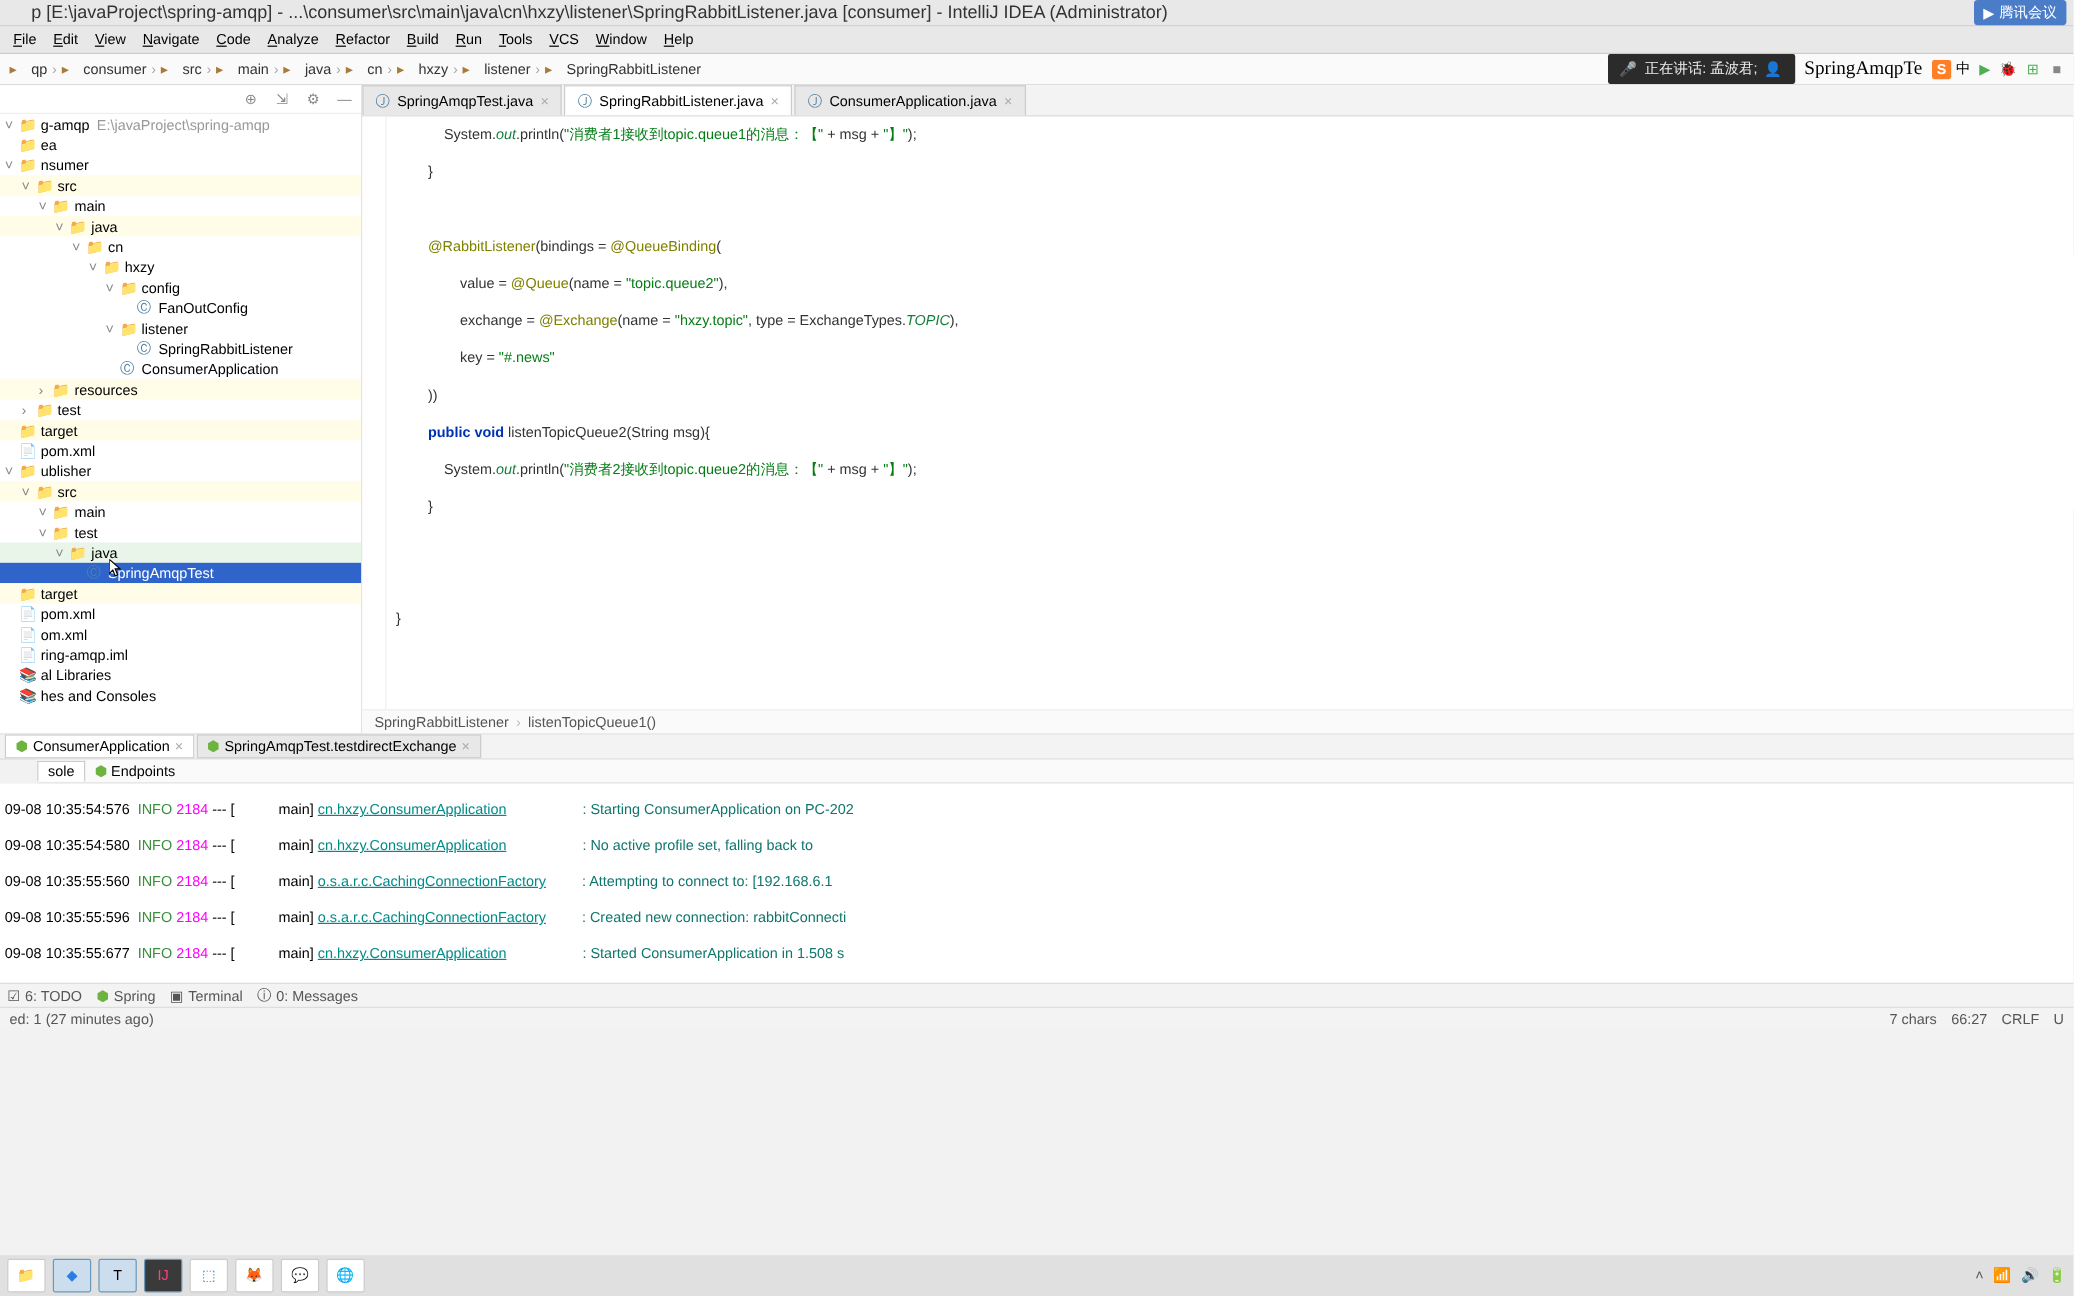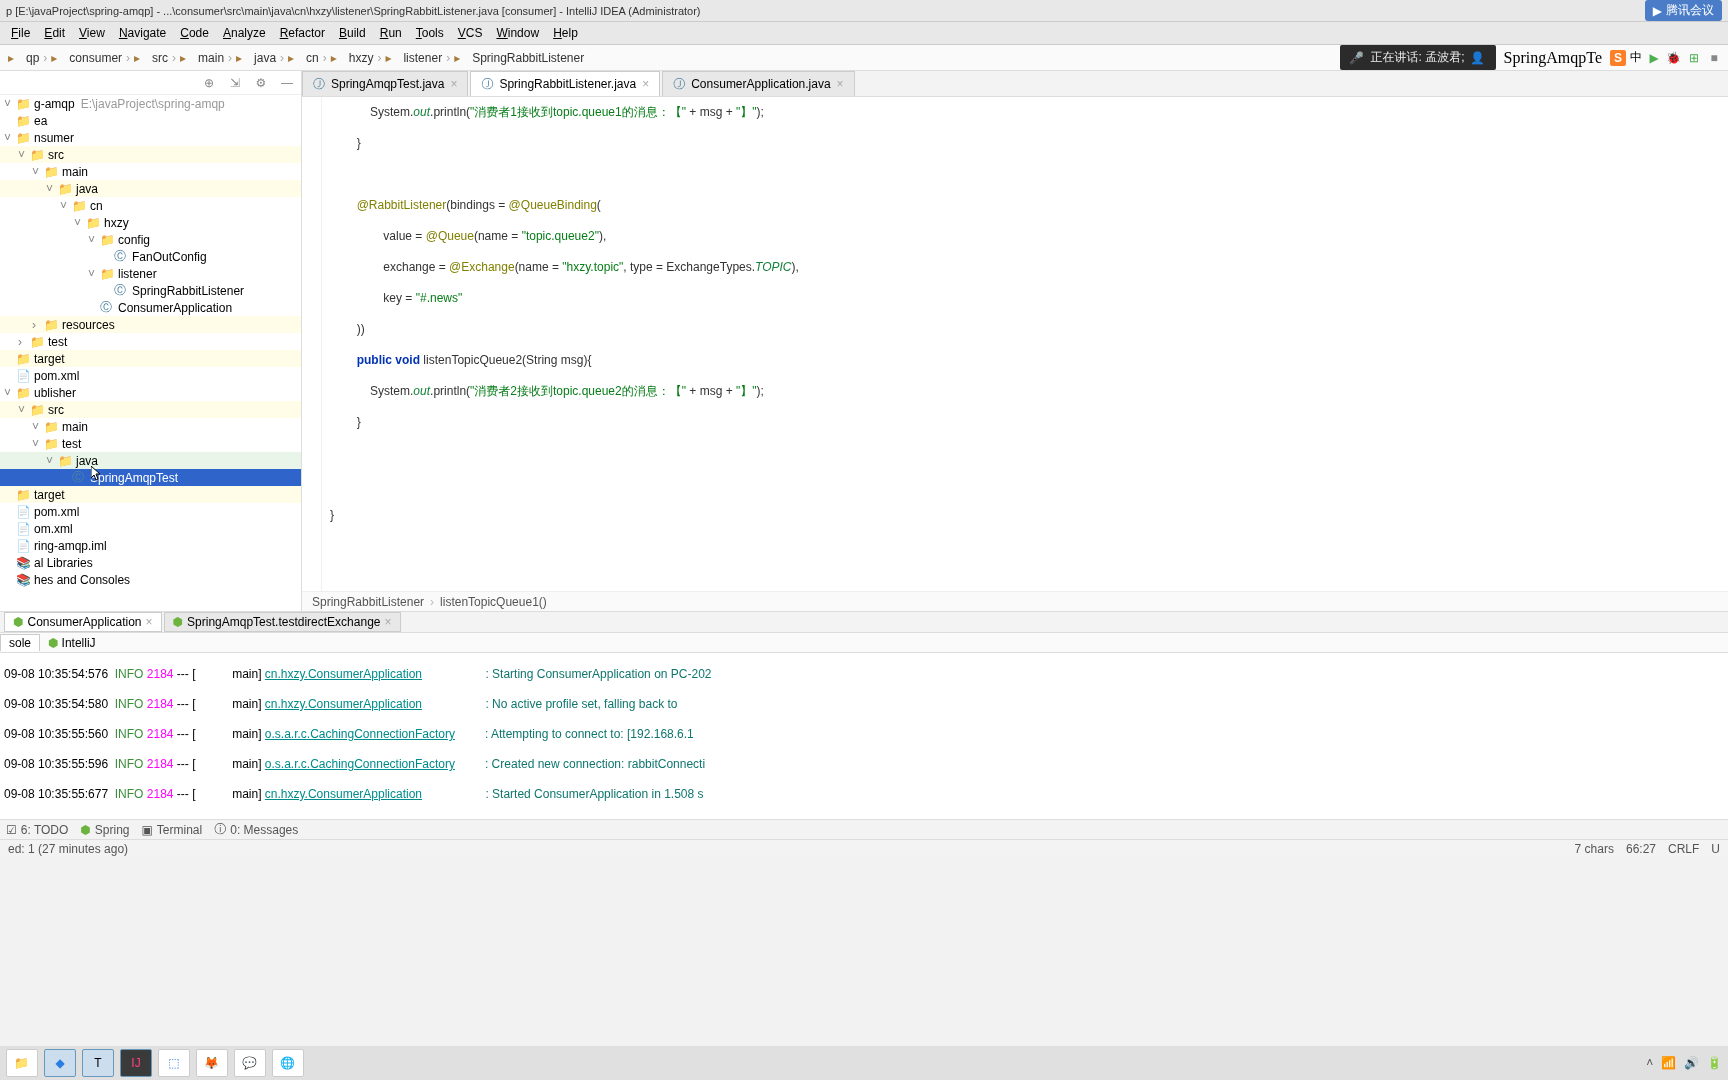--- a/index.html
+++ b/index.html
@@ -1,20 +1,20 @@
 <!DOCTYPE html>
 <html><head>
 <meta charset="utf-8">
 <style>
 * { margin: 0; padding: 0; box-sizing: border-box; font-family: "Segoe UI", Tahoma, sans-serif; font-size: 12px; }
 body { background: #f2f2f2; width: 1728px; height: 1080px; overflow: hidden; position: relative; }
 
 
 .title-bar { height: 22px; background: #e8e8e8; display: flex; align-items: center; padding: 0 6px; border-bottom: 1px solid #ccc; }
-.title-text { font-size: 11px; color: #333; }
+.title-text { font-size: 15px; color: #333; margin-left: 20px; }
 .title-cloud { margin-left: auto; display: flex; gap: 4px; align-items: center; }
 .cloud-badge { background: #4a7cc7; color: #fff; padding: 2px 8px; border-radius: 3px; font-size: 11px; display: flex; align-items: center; gap: 4px; }
 
 
 .menu-bar { height: 23px; background: #e8e8e8; display: flex; align-items: center; padding: 0 4px; border-bottom: 1px solid #ccc; }
 .menu-item { padding: 2px 7px; cursor: pointer; font-size: 12px; }
 
 
 .nav-bar { height: 26px; background: #fafafa; display: flex; align-items: center; padding: 0 6px; border-bottom: 1px solid #ddd; }
 .crumb { display: flex; align-items: center; font-size: 12px; color: #333; padding: 0 2px; }
@@ -56,21 +56,21 @@
 .k-key { color: #0033b3; font-weight:bold;}
 .k-str { color: #067d17; }
 .k-field { color: #15803d; font-style: italic; }
 .breadcrumb-bottom { height: 20px; border-top: 1px solid #eee; display:flex; align-items:center; padding:0 10px; font-size:12px; color:#555; background:#fafafa;}
 .bcr-sep { color:#bbb; margin: 0 6px;}
 
 
 .run-tabs { height: 22px; background: #f3f3f3; border-top: 1px solid #ddd; border-bottom:1px solid #ddd; display:flex; align-items:center; padding: 0 4px; gap: 2px;}
 .run-tab { padding: 2px 8px; font-size:12px; background:#e8e8e8; border:1px solid #ccc; display:flex; align-items:center; gap:4px; cursor:pointer;}
 .run-tab.active { background:#fff; }
-.sub-tabs { height: 20px; display:flex; align-items:center; border-bottom:1px solid #ddd; background:#fafafa;}
+.sub-tabs { height: 20px; display:flex; align-items:center; border-bottom:1px solid #ddd; background:#fafafa;margin-left:31px;}
 .sub-tab { padding: 1px 8px; font-size:11px; cursor:pointer;}
 .sub-tab.active { background:#fff; border:1px solid #ccc; border-bottom:none;}
 
 
 .console { height: 166px; background: #fff; font-family: "JetBrains Mono","Consolas",monospace; font-size: 17px; padding: 6px 4px; overflow:hidden; white-space: pre; line-height: 30px;}
 .c-info { color: #3a8f3a; }
 .c-pid { color: #ff00ff; }
 .c-class { color: #008b8b; text-decoration: underline; }
 .c-msg { color: #0f766e; }
 
@@ -386,21 +386,21 @@
   <div class="run-tab">
     <span style="color:#6db33f;">⬢</span>
     <span>SpringAmqpTest.testdirectExchange</span>
     <span class="tab-close">×</span>
   </div>
 </div>
 <div class="sub-tabs">
   <div class="sub-tab active"><span>sole</span></div>
   <div class="sub-tab">
     <span style="color:#6db33f;">⬢</span>
-    <span>IntelliJ</span>
+    <span>Endpoints</span>
   </div>
 </div>
 
 <div class="console" id="console"><div>09-08 10:35:54:576  <span class="c-info">INFO</span> <span class="c-pid">2184</span> --- [           main] <span class="c-class">cn.hxzy.ConsumerApplication</span>                   <span class="c-msg">: Starting ConsumerApplication on PC-202</span></div><div>09-08 10:35:54:580  <span class="c-info">INFO</span> <span class="c-pid">2184</span> --- [           main] <span class="c-class">cn.hxzy.ConsumerApplication</span>                   <span class="c-msg">: No active profile set, falling back to</span></div><div>09-08 10:35:55:560  <span class="c-info">INFO</span> <span class="c-pid">2184</span> --- [           main] <span class="c-class">o.s.a.r.c.CachingConnectionFactory</span>         <span class="c-msg">: Attempting to connect to: [192.168.6.1</span></div><div>09-08 10:35:55:596  <span class="c-info">INFO</span> <span class="c-pid">2184</span> --- [           main] <span class="c-class">o.s.a.r.c.CachingConnectionFactory</span>         <span class="c-msg">: Created new connection: rabbitConnecti</span></div><div>09-08 10:35:55:677  <span class="c-info">INFO</span> <span class="c-pid">2184</span> --- [           main] <span class="c-class">cn.hxzy.ConsumerApplication</span>                   <span class="c-msg">: Started ConsumerApplication in 1.508 s</span></div></div>
 
 <div class="tool-strip">
   <div class="tool-btn">
       <span>☑</span>
       <span>6: TODO</span>
     </div>

